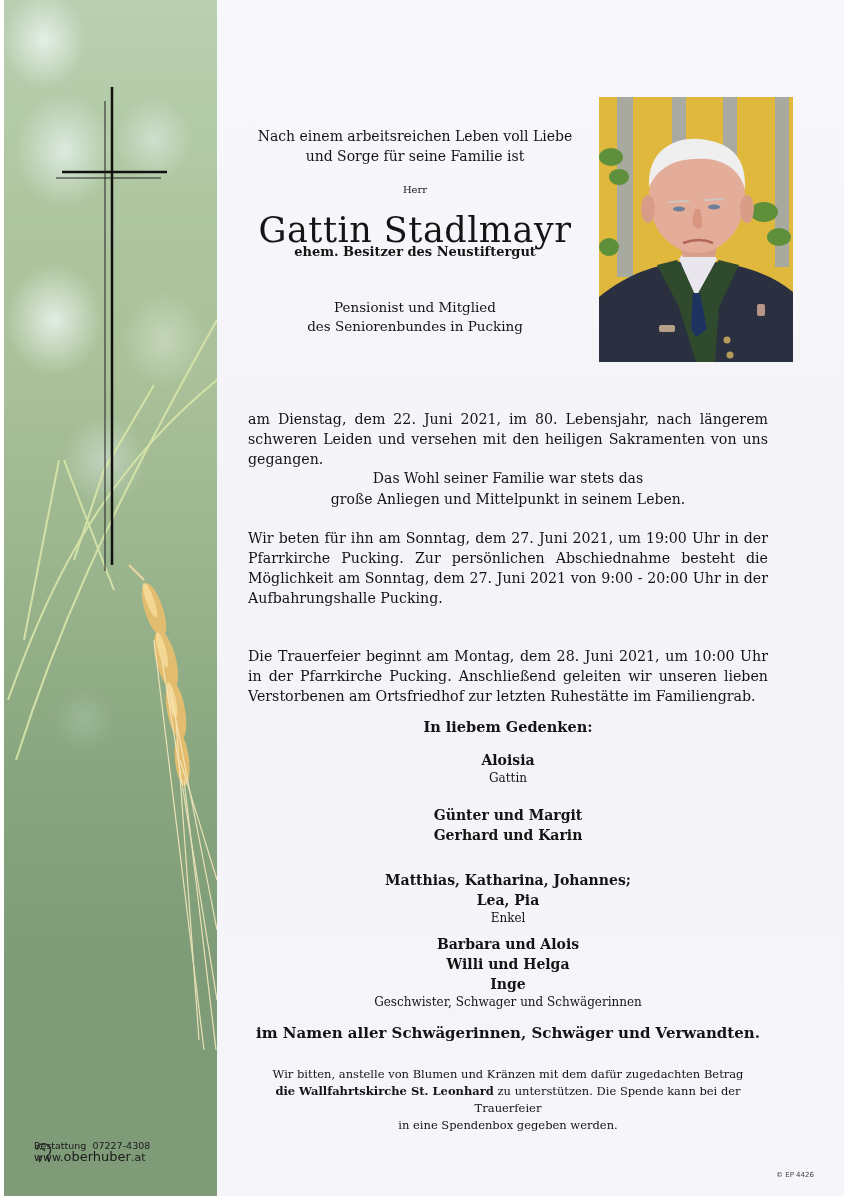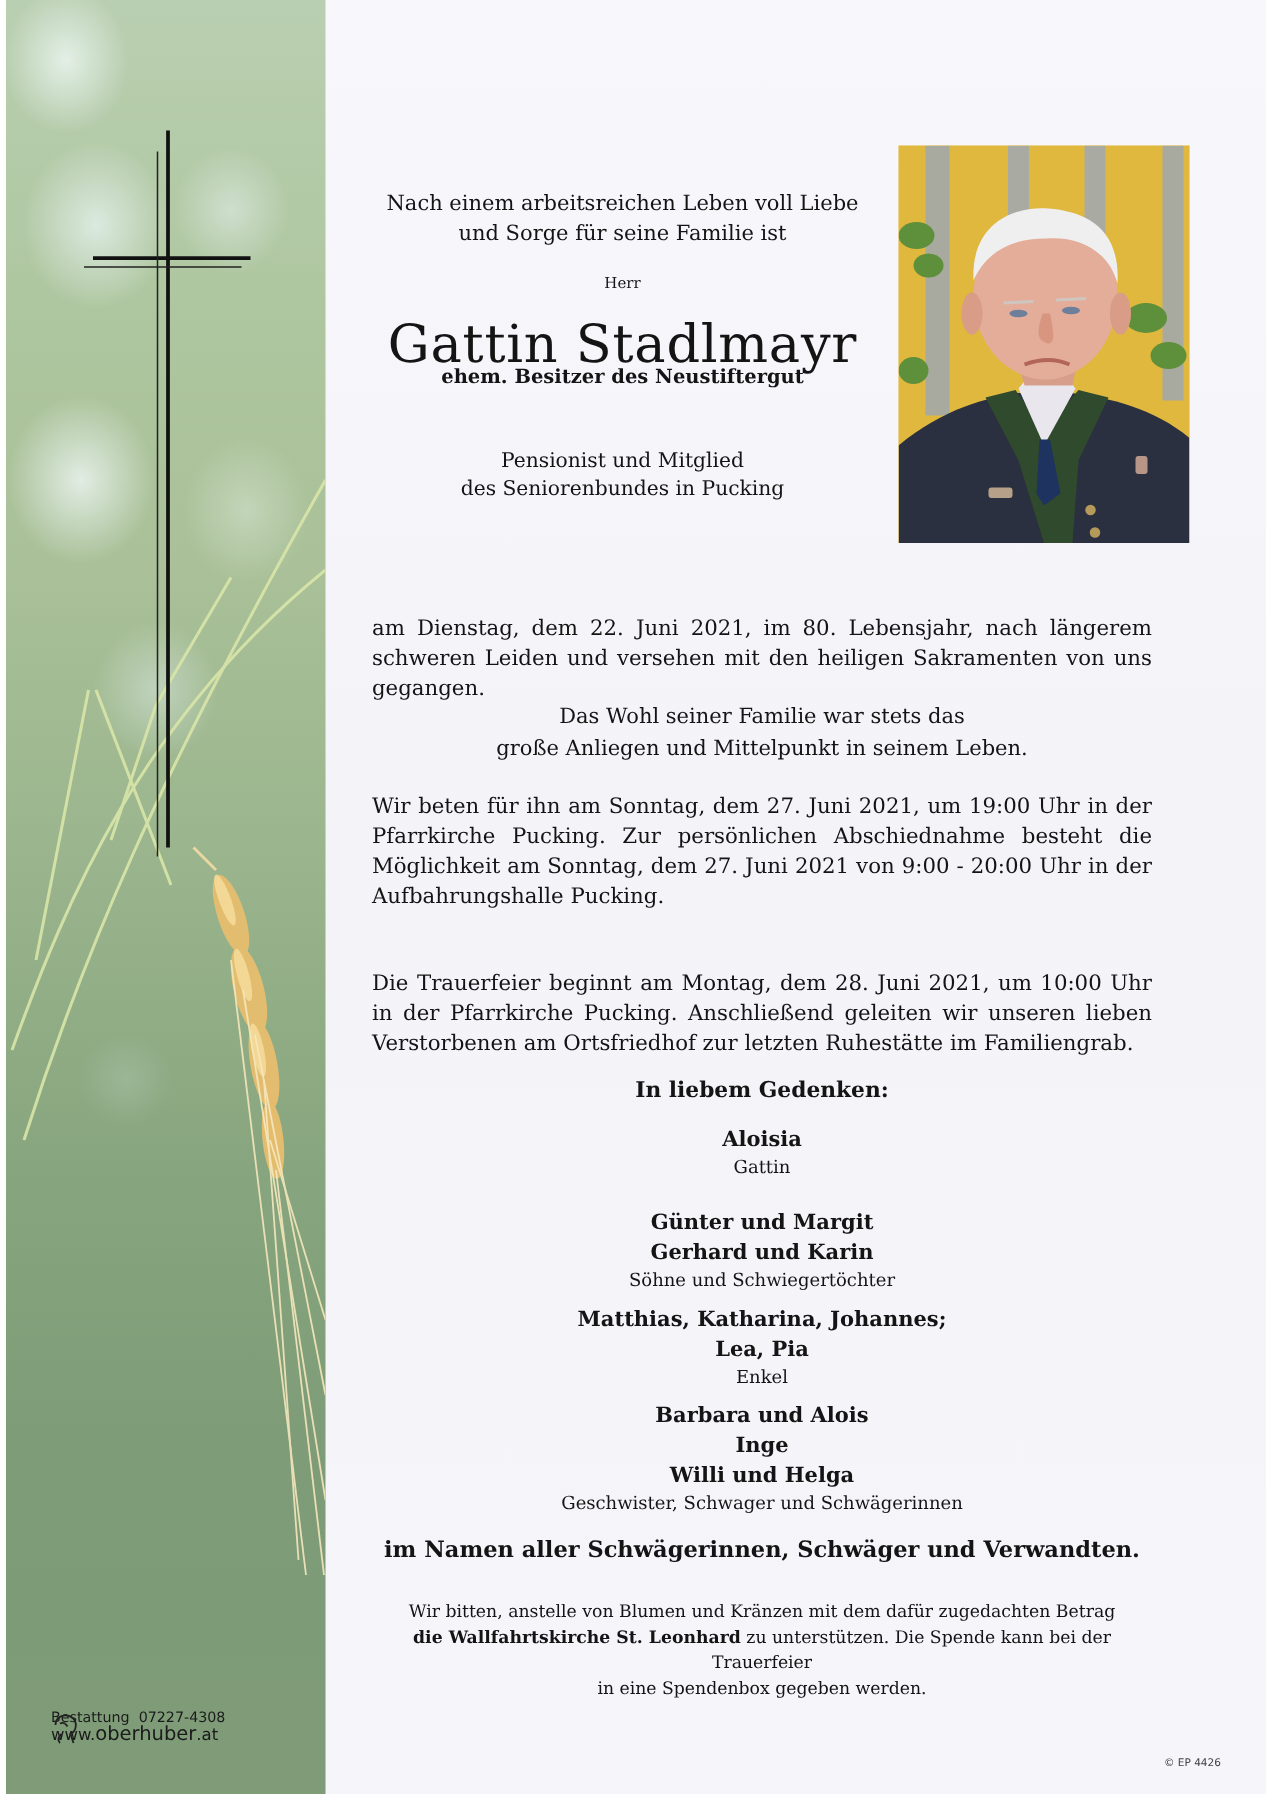--- a/index.html
+++ b/index.html
@@ -209,31 +209,30 @@
 
 <div class="center memory-title">In liebem Gedenken:</div>
 
 <div class="center group g1">
   <div class="nm">Aloisia</div>
   <div class="rel">Gattin</div>
 </div>
 <div class="center group g2">
   <div class="nm">Günter und Margit</div>
   <div class="nm">Gerhard und Karin</div>
-  <div class="rel">Söhne und Schwiegertöchter</div>
 </div>
 <div class="center group g3">
   <div class="nm">Matthias, Katharina, Johannes;</div>
   <div class="nm">Lea, Pia</div>
   <div class="rel">Enkel</div>
 </div>
 <div class="center group g4">
   <div class="nm">Barbara und Alois</div>
+  <div class="nm">Willi und Helga</div>
   <div class="nm">Inge</div>
-  <div class="nm">Willi und Helga</div>
   <div class="rel">Geschwister, Schwager und Schwägerinnen</div>
 </div>
 
 <div class="center behalf">im Namen aller Schwägerinnen, Schwäger und Verwandten.</div>
 
 <div class="center donation">
   <div>Wir bitten, anstelle von Blumen und Kränzen mit dem dafür zugedachten Betrag</div>
   <div><b>die Wallfahrtskirche St. Leonhard</b><span> zu unterstützen. Die Spende kann bei der Trauerfeier</span></div>
   <div>in eine Spendenbox gegeben werden.</div>
 </div>

